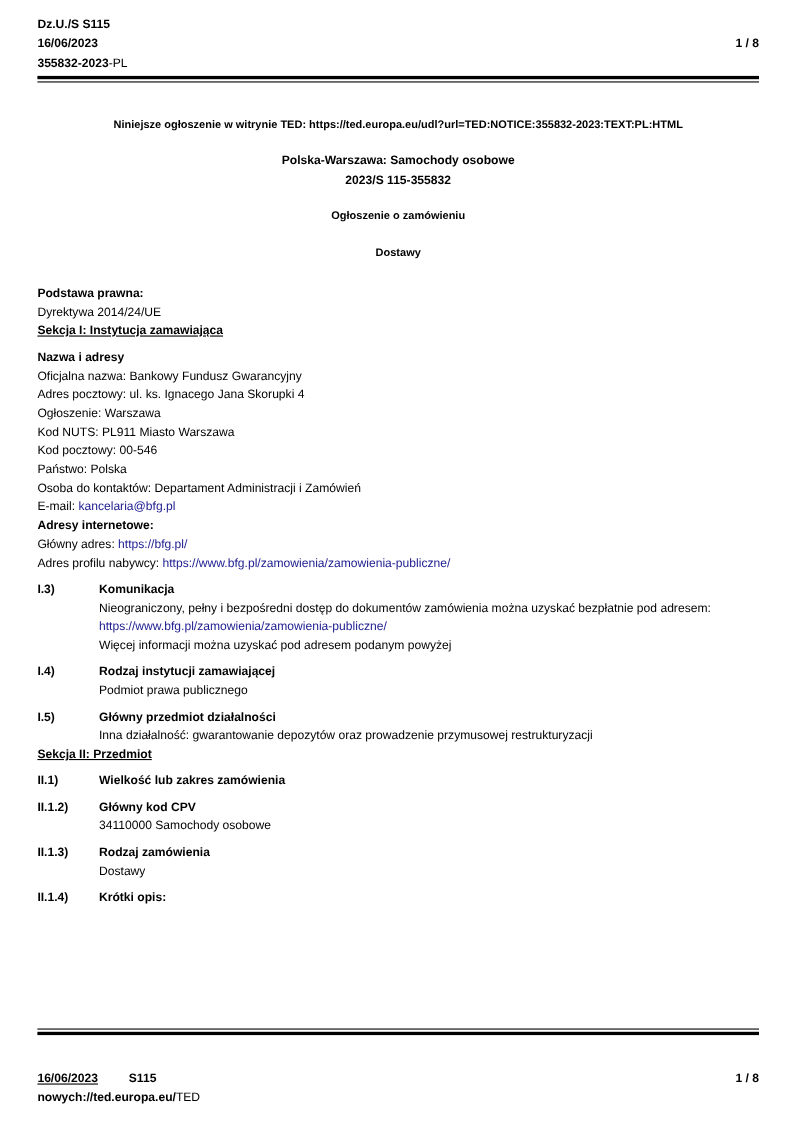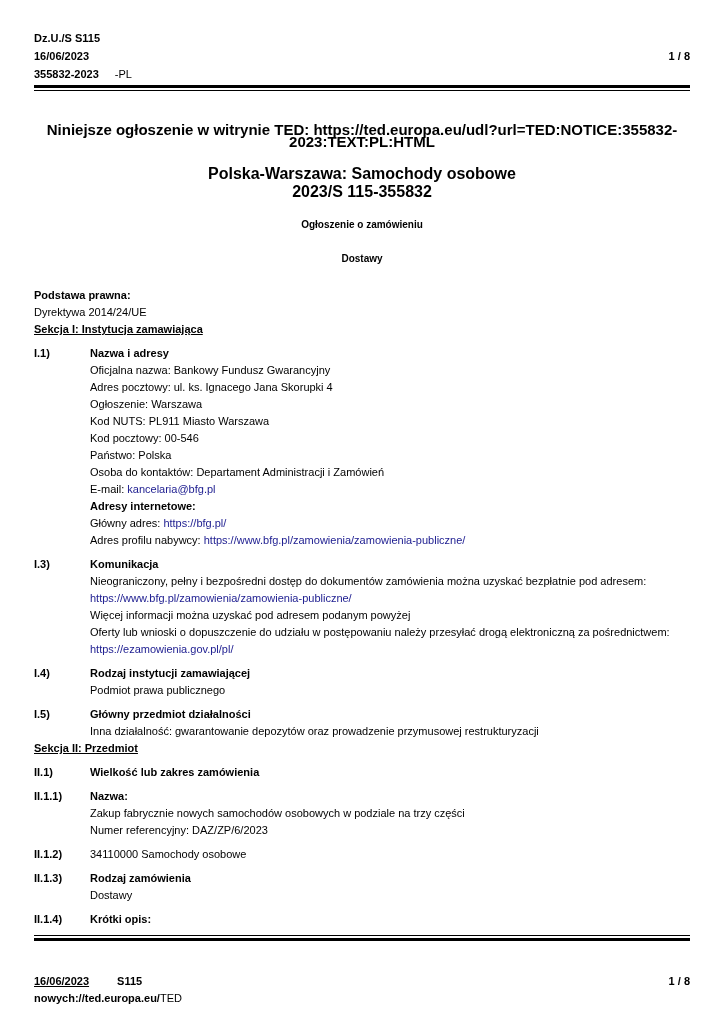--- a/index.html
+++ b/index.html
@@ -7,28 +7,28 @@
     position:relative;
     width:724px;height:1024px;
     background:#ffffff;
     color:#000;
     font-family:"Liberation Sans",sans-serif;
     font-size:11px;line-height:17px;
     overflow:hidden;
   }
   .margin{margin-left:34px;margin-right:34px;}
   
-  .header{padding-top:29px;font-weight:bold;line-height:18px;}
+  .header{padding-top:13px;font-weight:bold;line-height:18px;}
   .h-row{position:relative;}
   .h-page{position:absolute;right:0;top:18px;}
-  .h-suffix{font-weight:normal;margin-left:16px;}
+  .h-suffix{font-weight:normal;}
   .rule-head{margin-top:2px;border-top:3px solid #000;border-bottom:1px solid #000;height:2px;}
   
-  .notice{margin-top:33px;text-align:center;font-size:15px;font-weight:bold;line-height:12px;}
-  .doc-title{margin-top:17px;text-align:center;font-size:16px;font-weight:bold;line-height:18px;}
+  .notice{margin-top:33px;text-align:center;font-size:10px;font-weight:bold;line-height:12px;}
+  .doc-title{margin-top:17px;text-align:center;font-size:11px;font-weight:bold;line-height:18px;}
   .subtitle{margin-top:15px;text-align:center;font-size:10px;font-weight:bold;line-height:18px;}
   .subtitle2{margin-top:16px;}
   
   .legal{margin-top:19px;}
   .b{font-weight:bold;}
   
   .sec-heading{font-weight:bold;text-decoration:underline;}
   .item{display:flex;margin-top:7px;}
   .num{flex:none;width:56px;font-weight:bold;}
   .body{flex:1;}
@@ -68,21 +68,20 @@
   <div class="subtitle subtitle2 margin">Dostawy</div>
 
   <div class="legal margin">
     <div class="b">Podstawa prawna:</div>
     <div>Dyrektywa 2014/24/UE</div>
   </div>
 
   <div class="margin">
       <div class="sec-heading">Sekcja I: Instytucja zamawiająca</div>
       <div class="item">
-        <div class="num">I.1)</div>
         <div class="body">
           <div class="item-title">Nazwa i adresy</div>
           <div class="line"><span>Oficjalna nazwa: Bankowy Fundusz Gwarancyjny</span></div>
           <div class="line"><span>Adres pocztowy: ul. ks. Ignacego Jana Skorupki 4</span></div>
           <div class="line"><span>Ogłoszenie: Warszawa</span></div>
           <div class="line"><span>Kod NUTS: PL911 Miasto Warszawa</span></div>
           <div class="line"><span>Kod pocztowy: 00-546</span></div>
           <div class="line"><span>Państwo: Polska</span></div>
           <div class="line"><span>Osoba do kontaktów: Departament Administracji i Zamówień</span></div>
           <div class="line"><span>E-mail: </span><span class="link">kancelaria@bfg.pl</span></div>
@@ -90,21 +89,20 @@
           <div class="line"><span>Główny adres: </span><span class="link">https://bfg.pl/</span></div>
           <div class="line"><span>Adres profilu nabywcy: </span><span class="link">https://www.bfg.pl/zamowienia/zamowienia-publiczne/</span></div>
         </div>
       </div>
       <div class="item">
         <div class="num">I.3)</div>
         <div class="body">
           <div class="item-title">Komunikacja</div>
           <div class="line"><span>Nieograniczony, pełny i bezpośredni dostęp do dokumentów zamówienia można uzyskać bezpłatnie pod adresem: </span><span class="link">https://www.bfg.pl/zamowienia/zamowienia-publiczne/</span></div>
           <div class="line"><span>Więcej informacji można uzyskać pod adresem podanym powyżej</span></div>
-          <div class="line"><span>Oferty lub wnioski o dopuszczenie do udziału w postępowaniu należy przesyłać drogą elektroniczną za pośrednictwem: </span><span class="link">https://ezamowienia.gov.pl/pl/</span></div>
         </div>
       </div>
       <div class="item">
         <div class="num">I.4)</div>
         <div class="body">
           <div class="item-title">Rodzaj instytucji zamawiającej</div>
           <div class="line"><span>Podmiot prawa publicznego</span></div>
         </div>
       </div>
       <div class="item">
@@ -115,30 +113,23 @@
         </div>
       </div>
       <div class="sec-heading">Sekcja II: Przedmiot</div>
       <div class="item">
         <div class="num">II.1)</div>
         <div class="body">
           <div class="item-title">Wielkość lub zakres zamówienia</div>
         </div>
       </div>
       <div class="item">
-        <div class="num">II.1.1)</div>
-        <div class="body">
-          <div class="item-title">Nazwa:</div>
-          <div class="line"><span>Zakup fabrycznie nowych samochodów osobowych w podziale na trzy części</span></div>
-          <div class="line"><span>Numer referencyjny: DAZ/ZP/6/2023</span></div>
-        </div>
-      </div>
-      <div class="item">
         <div class="num">II.1.2)</div>
         <div class="body">
+          <div class="item-title">Główny kod CPV</div>
           <div class="line"><span>34110000 Samochody osobowe</span></div>
         </div>
       </div>
       <div class="item">
         <div class="num">II.1.3)</div>
         <div class="body">
           <div class="item-title">Rodzaj zamówienia</div>
           <div class="line"><span>Dostawy</span></div>
         </div>
       </div>

